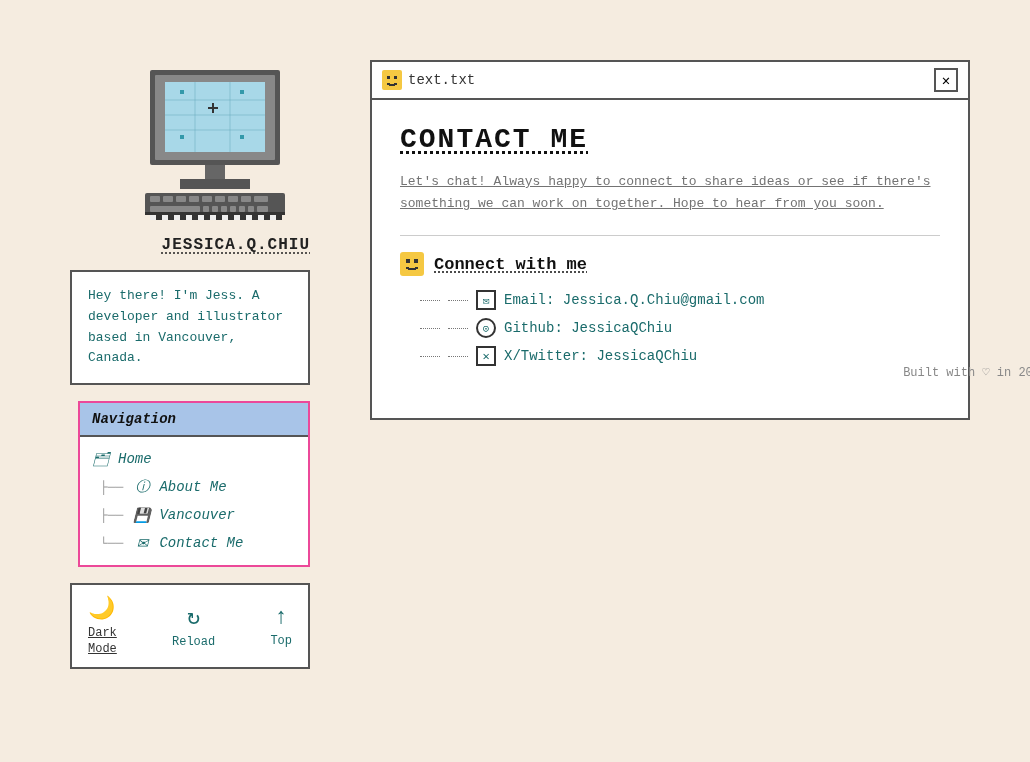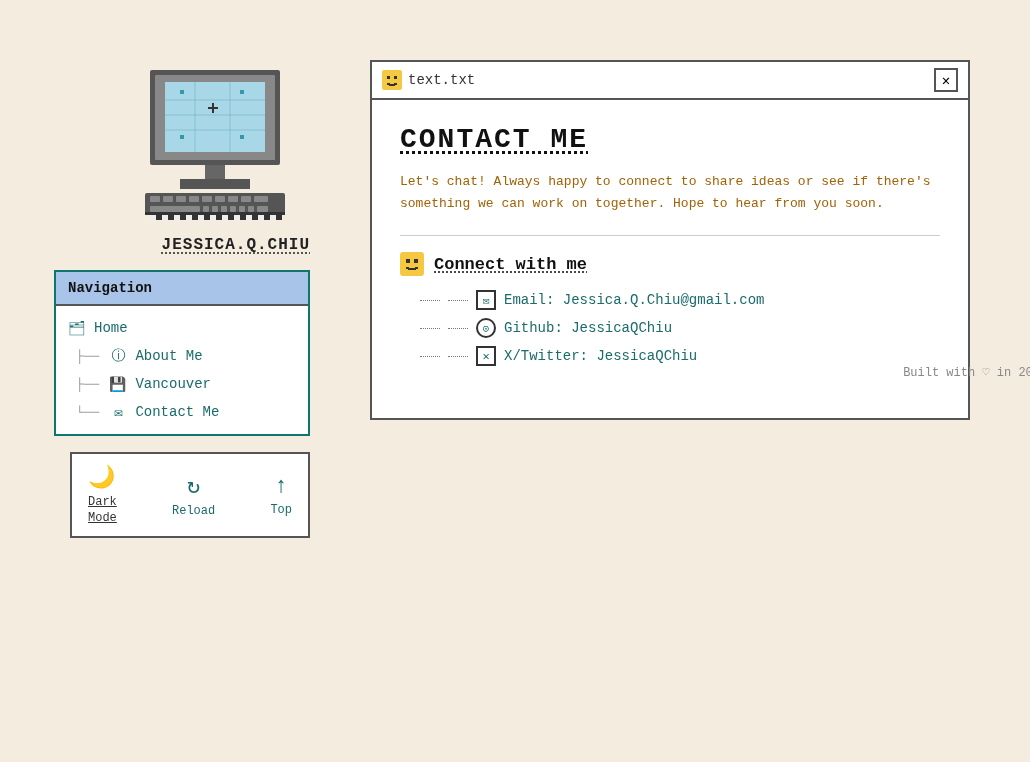--- a/index.html
+++ b/index.html
@@ -47,23 +47,24 @@
       border: 2px solid #555;
       background: #fff;
       padding: 14px 16px;
       width: 240px;
       font-size: 13px;
       color: #1a6b6b;
       line-height: 1.6;
     }
 
     .nav-box {
-      border: 2px solid #0f766e;
-      width: 256px;
+      border: 2px solid #ec4899;
+      width: 232px;
       overflow: hidden;
+      font-style: italic;
     }
 
     .nav-header {
       background: #a8c4e8;
       padding: 8px 12px;
       font-weight: bold;
       font-size: 14px;
       color: #111;
       border-bottom: 2px solid #555;
     }
@@ -177,24 +178,25 @@
       letter-spacing: 2px;
       text-decoration: underline;
       text-decoration-style: dotted;
       text-underline-offset: 4px;
       margin-bottom: 16px;
       color: #111;
     }
 
     .contact-desc {
       font-size: 13px;
-      color: #a16207;
+      color: #737373;
       line-height: 1.7;
       font-family: 'Courier New', Courier, monospace;
       margin-bottom: 20px;
+      text-decoration: underline;
     }
 
     .divider {
       border: none;
       border-top: 1px solid #ccc;
       margin: 16px 0;
     }
 
     .connect-section {
       margin-top: 16px;
@@ -338,20 +340,23 @@
       <rect x="132" y="155" width="6" height="6" fill="#333"></rect>
       <rect x="138" y="155" width="6" height="6" fill="#eee"></rect>
       <rect x="144" y="155" width="6" height="6" fill="#333"></rect>
       <rect x="150" y="155" width="6" height="6" fill="#eee"></rect>
       <rect x="156" y="155" width="6" height="6" fill="#333"></rect>
     </svg>
   </div>
 
   <div class="username">JESSICA.Q.CHIU</div>
 
+  <div class="bio-box">
+    <span>Hey there! I'm Jess. A developer and illustrator based in Vancouver, Canada.</span>
+  </div>
 
   <div class="nav-box">
     <div class="nav-header">Navigation</div>
     <div class="nav-items">
 
       <div class="nav-item">
         <span class="nav-icon">🗂</span>
         <span>Home</span>
       </div>
 

